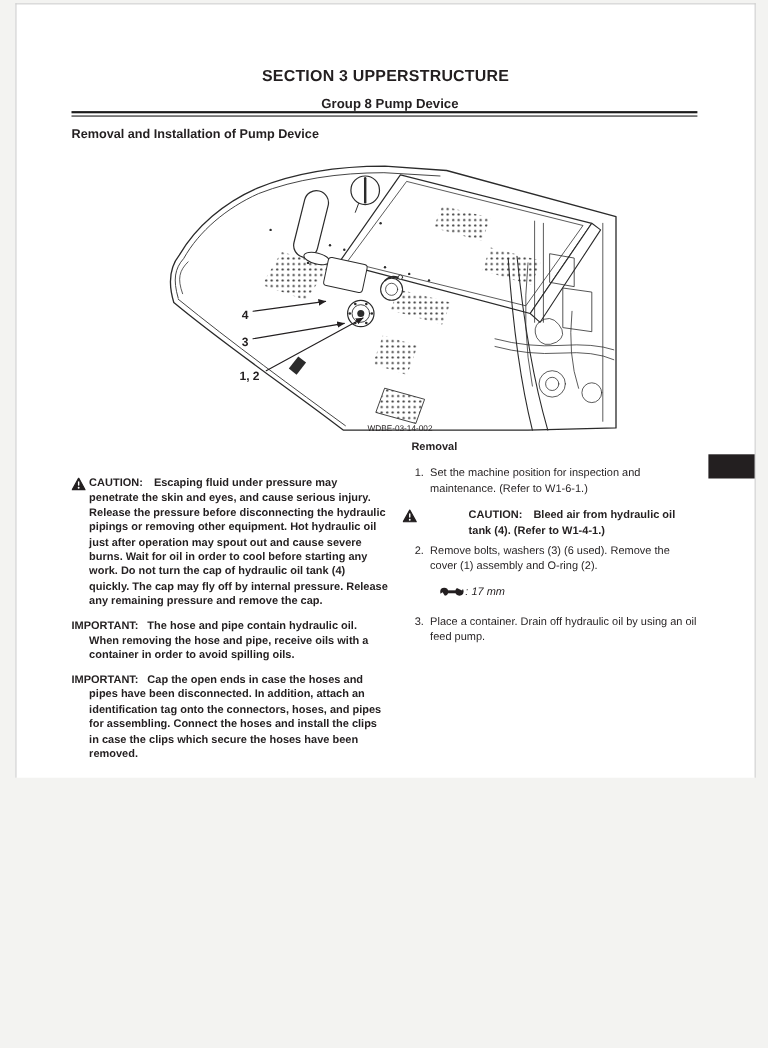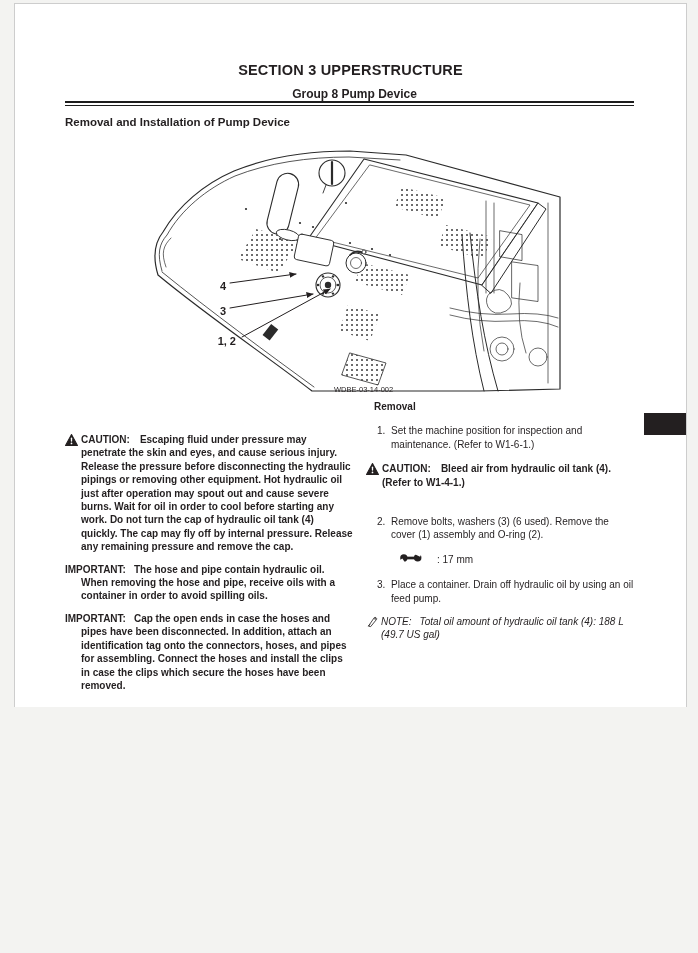--- a/index.html
+++ b/index.html
@@ -38,22 +38,22 @@
   .caution-block{display:flex;}
   .cb-icon{width:16px;flex:none;padding-top:1px;}
   .cb-text{flex:1;}
   .lbl{margin-right:10px;}
   .important{padding-left:16px;text-indent:-16px;margin-top:9px;}
   .important .lbl{margin-right:8px;}
   .rc-heading{font-weight:bold;margin:0 0 11px 8px;}
   .step{display:flex;margin-bottom:10px;}
   .step-num{width:14px;flex:none;margin-left:11px;}
   .step-text{flex:1;}
-  .rc-caution{display:flex;font-weight:bold;margin:11px 0 26px 0;}
-  .wrench-line{display:flex;align-items:center;gap:15px;margin:3px 0 11px 34px;}
+  .rc-caution{display:flex;font-weight:bold;margin:11px 0 6px 0;gap:44px;}
+  .wrench-line{display:flex;align-items:flex-start;gap:1px;margin:3px 0 11px 34px;font-style:italic;}
   .note-block{display:flex;font-style:italic;margin-top:10px;}
   .nb-icon{width:15px;flex:none;padding-top:1px;}
   .note-block .lbl{margin-right:8px;}
   
   .footer-rule{position:absolute;left:50px;top:879px;width:569px;border-top:1.5px solid #1c1c1c;}
   .footer-text{position:absolute;top:888px;left:0;width:100%;text-align:center;
     font-size:10.5px;color:#3d3d3d;letter-spacing:.3px;}
   svg text{font-family:"Liberation Sans",sans-serif;}
 </style>
 </head>
@@ -227,32 +227,18 @@
         </svg>
       </span>
       <span>: 17 mm</span>
     </div>
 
     <div class="step">
       <span class="step-num">3.</span>
       <span class="step-text">Place a container. Drain off hydraulic oil by using an oil feed pump.</span>
     </div>
 
-    <div class="note-block">
-      <span class="nb-icon">
-        <svg viewBox="0 0 16 16" width="12" height="12">
-          <g fill="none" stroke="#231f20" stroke-width="1.1" stroke-linejoin="round">
-            <path d="M3.2 13.5 L11 2.2 a2.1 2.1 0 0 1 3.2 2.2 L6.2 14.2 Z"></path>
-            <path d="M3.2 13.5 L5.4 11.2"></path>
-            <circle cx="12.2" cy="3.8" r="0.7"></circle>
-          </g>
-        </svg>
-      </span>
-      <span class="cb-text">
-        <span class="lbl">NOTE:</span><span>Total oil amount of hydraulic oil tank (4): 188 L (49.7 US gal)</span>
-      </span>
-    </div>
   </div>
 
   <div class="footer-rule"></div>
   <div class="footer-text">W3-8-1-1</div>
 
 </div>
 
 </body></html>

